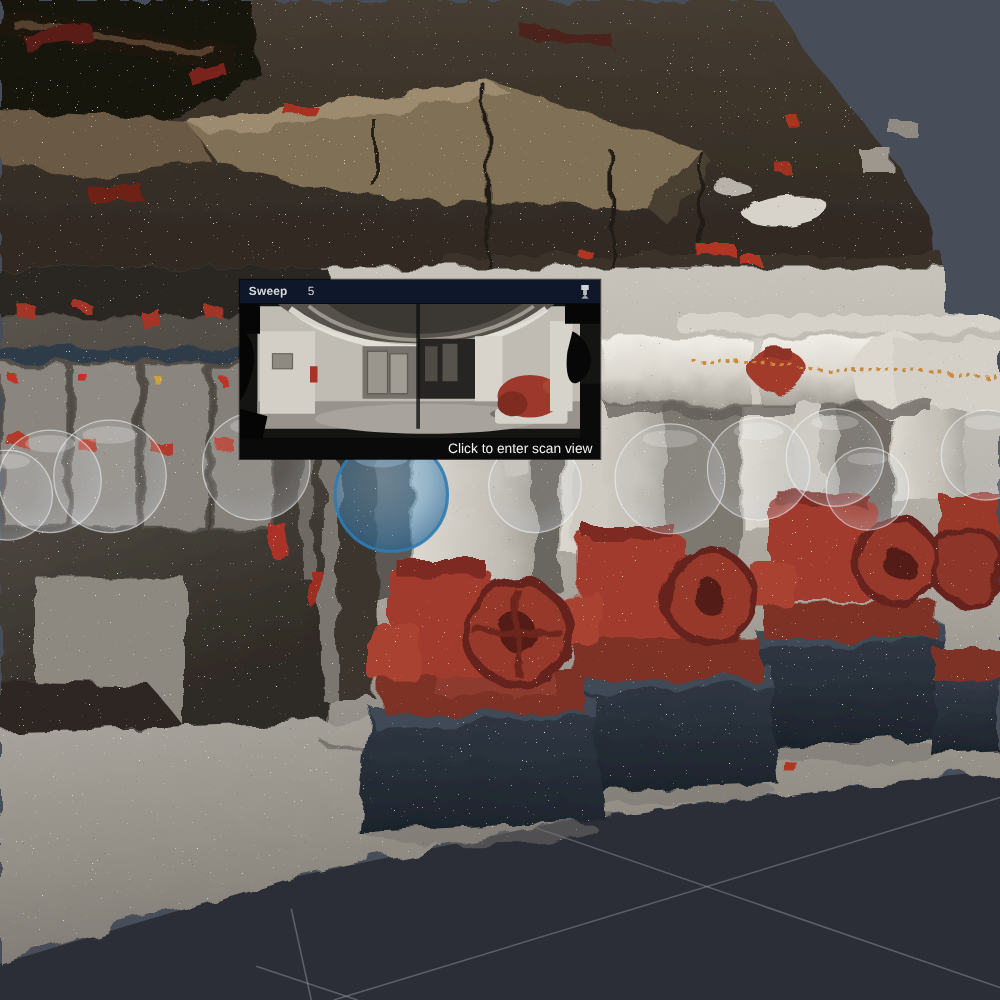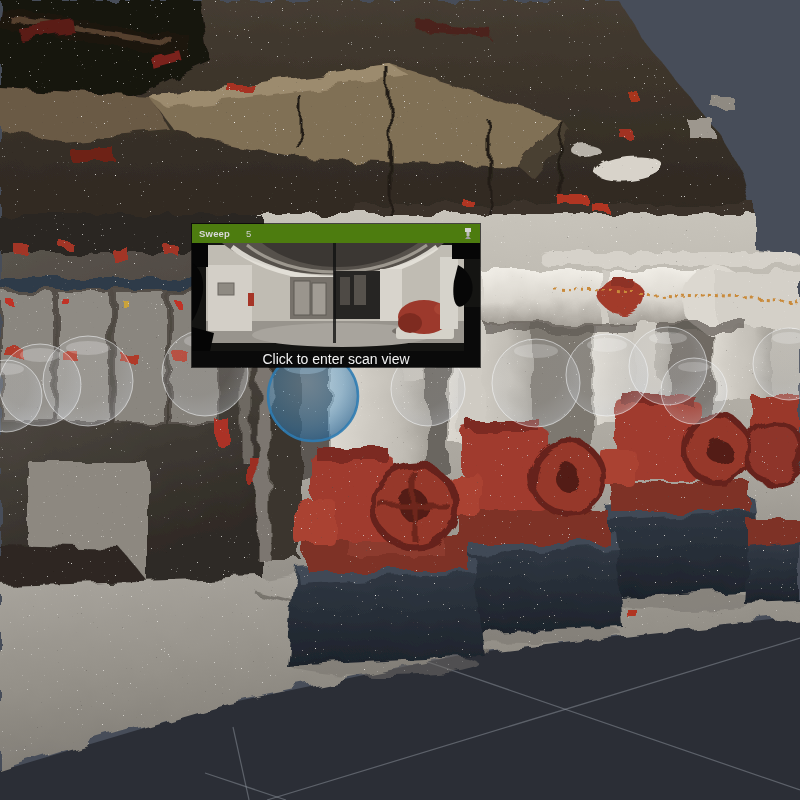--- a/index.html
+++ b/index.html
@@ -3,27 +3,27 @@
 <meta charset="utf-8">
 <style>
   html,body{margin:0;padding:0;background:#474d59;}
   .stage{position:relative;width:800px;height:800px;overflow:hidden;background:#474d59;
          font-family:"Liberation Sans",sans-serif;}
   .scene-svg{position:absolute;left:0;top:0;}
   
   .sweep-panel{position:absolute;left:192px;top:224px;width:288px;height:143px;
                display:flex;flex-direction:column;background:#000;
                box-shadow:0 0 0 1px rgba(0,0,0,.65);cursor:pointer;}
-  .sweep-header{height:19px;flex:0 0 19px;background:#4d7c0f;display:flex;align-items:center;
+  .sweep-header{height:19px;flex:0 0 19px;background:#0f172a;display:flex;align-items:center;
                 padding:0 7px;color:#d9d9d9;font-size:9.5px;font-weight:bold;letter-spacing:.2px;}
   .sweep-number{margin-left:16px;font-weight:normal;color:#cfcfcf;}
   .sweep-icon{margin-left:auto;display:flex;align-items:center;}
   .sweep-pano{flex:1 1 auto;position:relative;background:#000;overflow:hidden;}
   .sweep-footer{height:16px;flex:0 0 16px;background:#0a0a0a;display:flex;align-items:center;
-                justify-content:center;padding:0 6px;color:#f2f2f2;font-size:14px;}
+                justify-content:flex-end;padding:0 6px;color:#f2f2f2;font-size:11px;}
 </style>
 </head>
 <body>
 
 <div class="stage">
 
   <svg class="scene-svg" width="800" height="800" viewBox="0 0 800 800">
     <defs>
       <linearGradient id="leftWallGrad" x1="0" y1="0" x2="0.25" y2="1">
         <stop offset="0" stop-color="#5c564f"></stop>

